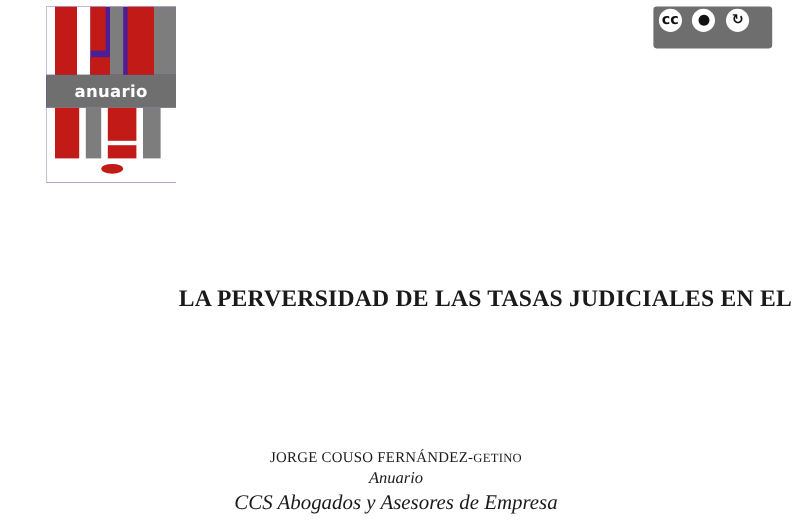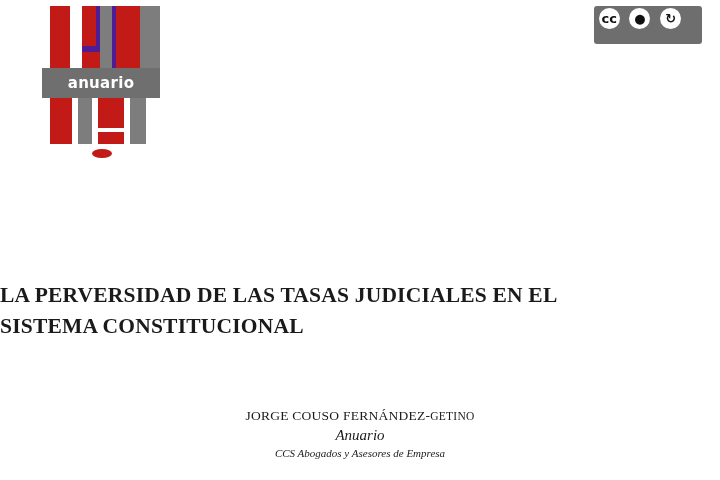--- a/index.html
+++ b/index.html
@@ -130,23 +130,23 @@
   }
   .masthead .journal {
     font-style: italic;
     font-size: 14.5px;
   }
 
   
   .title-block {
     position: absolute;
     left: 0;
-    top: 280px;
+    top: 256px;
     width: 720px;
-    text-align: left;
+    text-align: right;
   }
   .title-line {
     font-family: "Liberation Serif", serif;
     font-weight: bold;
     font-size: 21.5px;
     letter-spacing: .2px;
     line-height: 1.45;
   }
 
   
@@ -165,21 +165,21 @@
     font-size: 11.5px;
     text-align: right;
   }
   .author-role {
     font-style: italic;
     font-size: 15px;
     margin-top: 3px;
   }
   .author-affil {
     font-style: italic;
-    font-size: 11px;
+    font-size: 19px;
     margin-top: 3px;
   }
 </style>
 </head>
 <body>
 
 <div class="header">
 
   <div class="cover">
     <div class="bar" style="left:8px;  top:0;   width:20px; height:62px;"></div>
@@ -212,21 +212,20 @@
       <span>BY</span>
       <span>SA</span>
     </div>
   </div>
 
 
 </div>
 
 <div class="title-block">
   <div class="title-line">LA PERVERSIDAD DE LAS TASAS JUDICIALES EN EL</div>
-  <div class="title-line">SISTEMA CONSTITUCIONAL</div>
 </div>
 
 <div class="author-block">
   <div class="author-name">
     <span>JORGE COUSO FERNÁNDEZ</span><span>-</span><span class="small-caps">GETINO</span>
   </div>
   <div class="author-role">Anuario</div>
   <div class="author-affil">CCS Abogados y Asesores de Empresa</div>
 </div>
 

